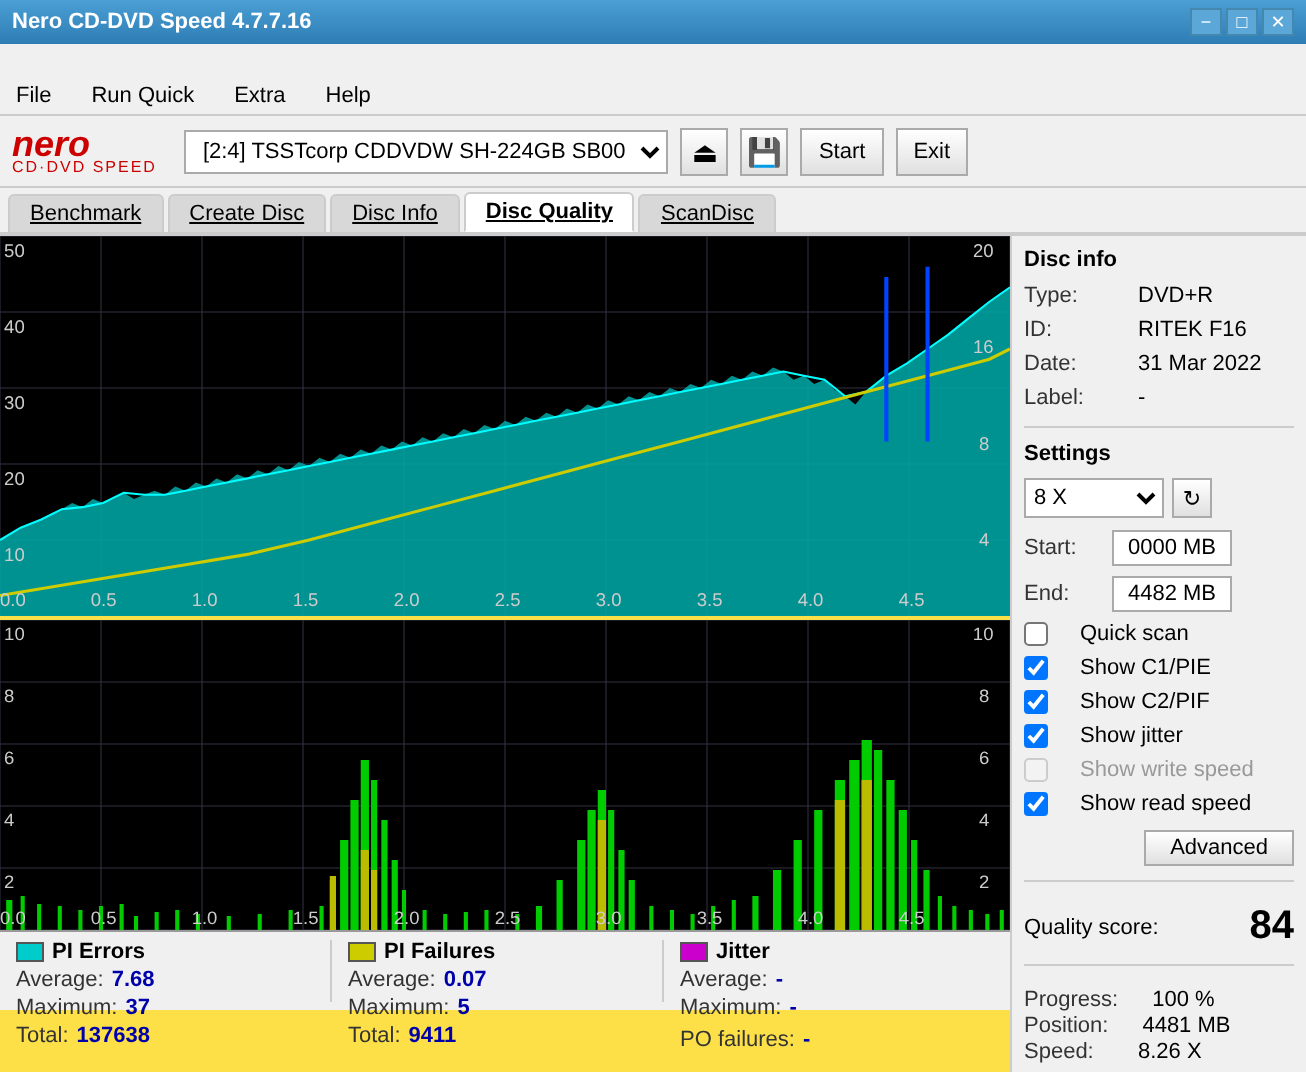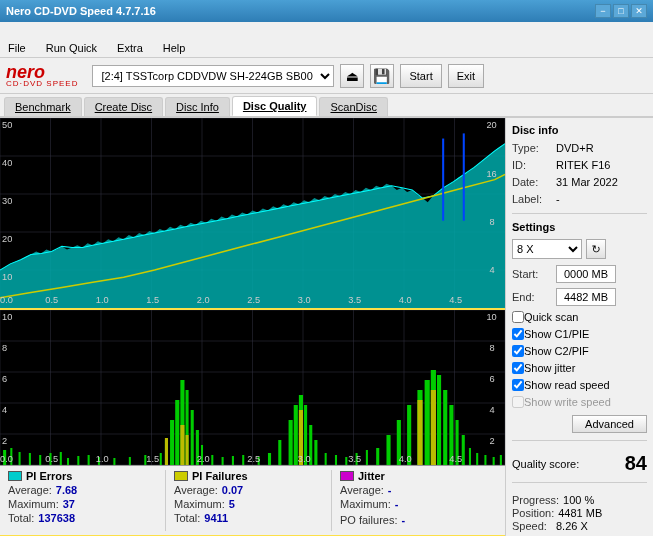--- a/index.html
+++ b/index.html
@@ -165,20 +165,21 @@
       gap: 4px;
       font-size: 11px;
       margin-bottom: 1px;
     }
     .panel-label {
       color: #333;
       min-width: 40px;
     }
     .panel-value {
       color: #000;
+      margin-left: 13px;
     }
     .settings-select {
       background: white;
       border: 1px solid #aaa;
       height: 20px;
       font-size: 11px;
       width: 70px;
     }
     .settings-row {
       display: flex;
@@ -190,21 +191,21 @@
       height: 18px;
       border: 1px solid #aaa;
       background: white;
       font-size: 11px;
       padding: 0 2px;
       text-align: center;
     }
     .checkbox-row {
       display: flex;
       align-items: center;
-      gap: 0;
+      gap: 16px;
       font-size: 11px;
       margin-bottom: 1px;
     }
     .checkbox-row input[type=checkbox] {
       width: 12px;
       height: 12px;
       margin: 0;
     }
     .advanced-btn {
       background: linear-gradient(to bottom, #fff, #e0e0e0);
@@ -229,21 +230,21 @@
     .progress-section {
       margin-top: 4px;
     }
     .divider {
       border: none;
       border-top: 1px solid #ccc;
       margin: 3px 0;
     }
     .stats-bar {
       background: #f0f0f0;
-      height: 70px;
+      height: 40px;
       display: flex;
       padding: 4px 8px;
       gap: 0;
       border-top: 1px solid #999;
     }
     .stat-group {
       flex: 1;
       display: flex;
       flex-direction: column;
       gap: 2px;
@@ -616,26 +617,26 @@
     </div>
     <div class="checkbox-row">
       <input type="checkbox" checked="" style="">
       <span>Show C2/PIF</span>
     </div>
     <div class="checkbox-row">
       <input type="checkbox" checked="" style="">
       <span>Show jitter</span>
     </div>
     <div class="checkbox-row">
+      <input type="checkbox" disabled="" style="">
+      <span style="color:#999;">Show write speed</span>
+    </div>
+    <div class="checkbox-row">
       <input type="checkbox" checked="" style="">
       <span>Show read speed</span>
-    </div>
-    <div class="checkbox-row">
-      <input type="checkbox" disabled="" style="">
-      <span style="color:#999;">Show write speed</span>
     </div>
 
     <button class="advanced-btn">Advanced</button>
 
     <hr class="divider">
 
     <div class="quality-score-row">
       <span>Quality score:</span>
       <span class="quality-score-value">84</span>
     </div>

